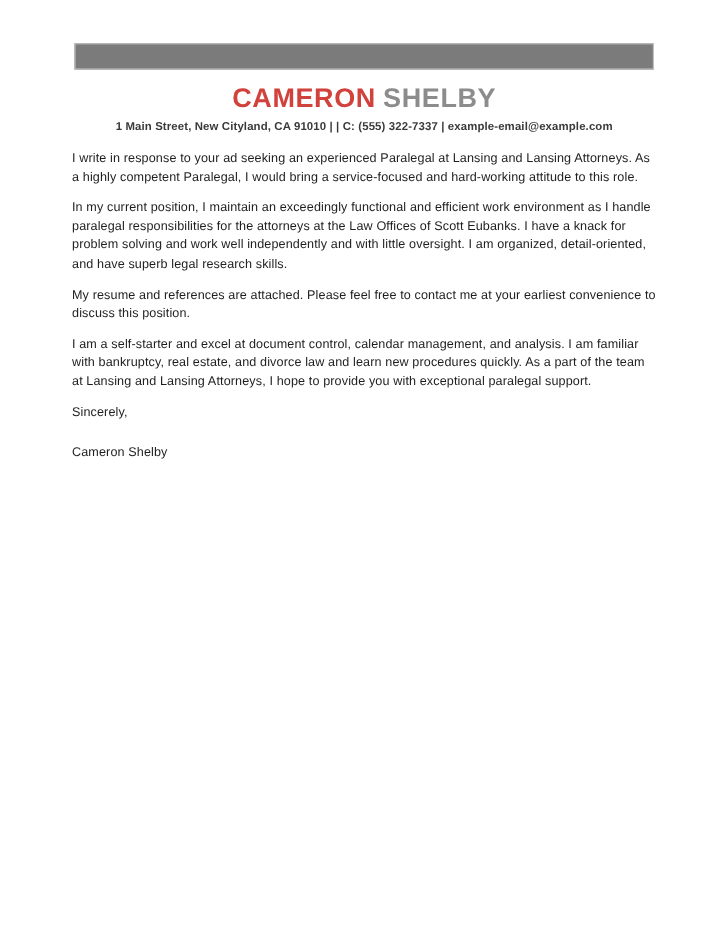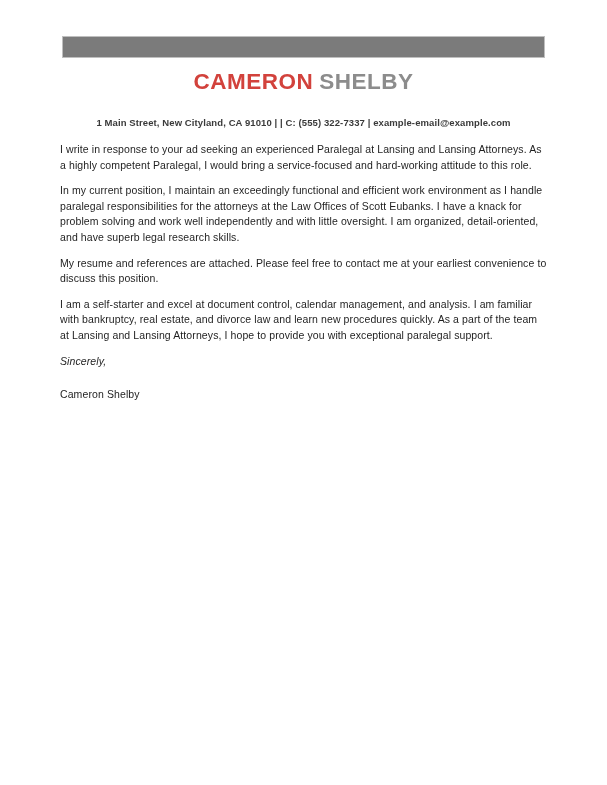--- a/index.html
+++ b/index.html
@@ -38,37 +38,37 @@
     text-align: center;
     font-size: 22.5px;
     line-height: 28px;
     font-weight: bold;
     letter-spacing: 0.5px;
     white-space: nowrap;
   }
   .name .first { color: var(--accent_red); margin-right: 6px; }
   .name .last  { color: var(--name_gray); margin-top: 24px; }
   .contact {
-    margin-top: 20px;
+    margin-top: 3px;
     text-align: center;
     font-size: 9.5px;
     line-height: 13px;
     font-weight: bold;
     color: var(--contact_color);
     letter-spacing: 0.1px;
   }
   .letter {
     margin: 13px 60px 0 60px;
     font-size: 10.5px;
     line-height: 15.6px;
     color: var(--text_color);
     letter-spacing: 0.1px;
   }
   .letter p { margin: 0 0 10px 0; }
-  .letter p.closing { margin-bottom: 0; font-style: italic; }
+  .letter p.closing { margin-bottom: 0; }
   .letter p.signature { margin-top: 18px; margin-bottom: 0; }
 </style>
 </head>
 <body>
 
 <div class="page">
 
   <div class="header-bar"></div>
 
   <h1 class="name"><span class="first">CAMERON</span><span class="last">SHELBY</span></h1>

